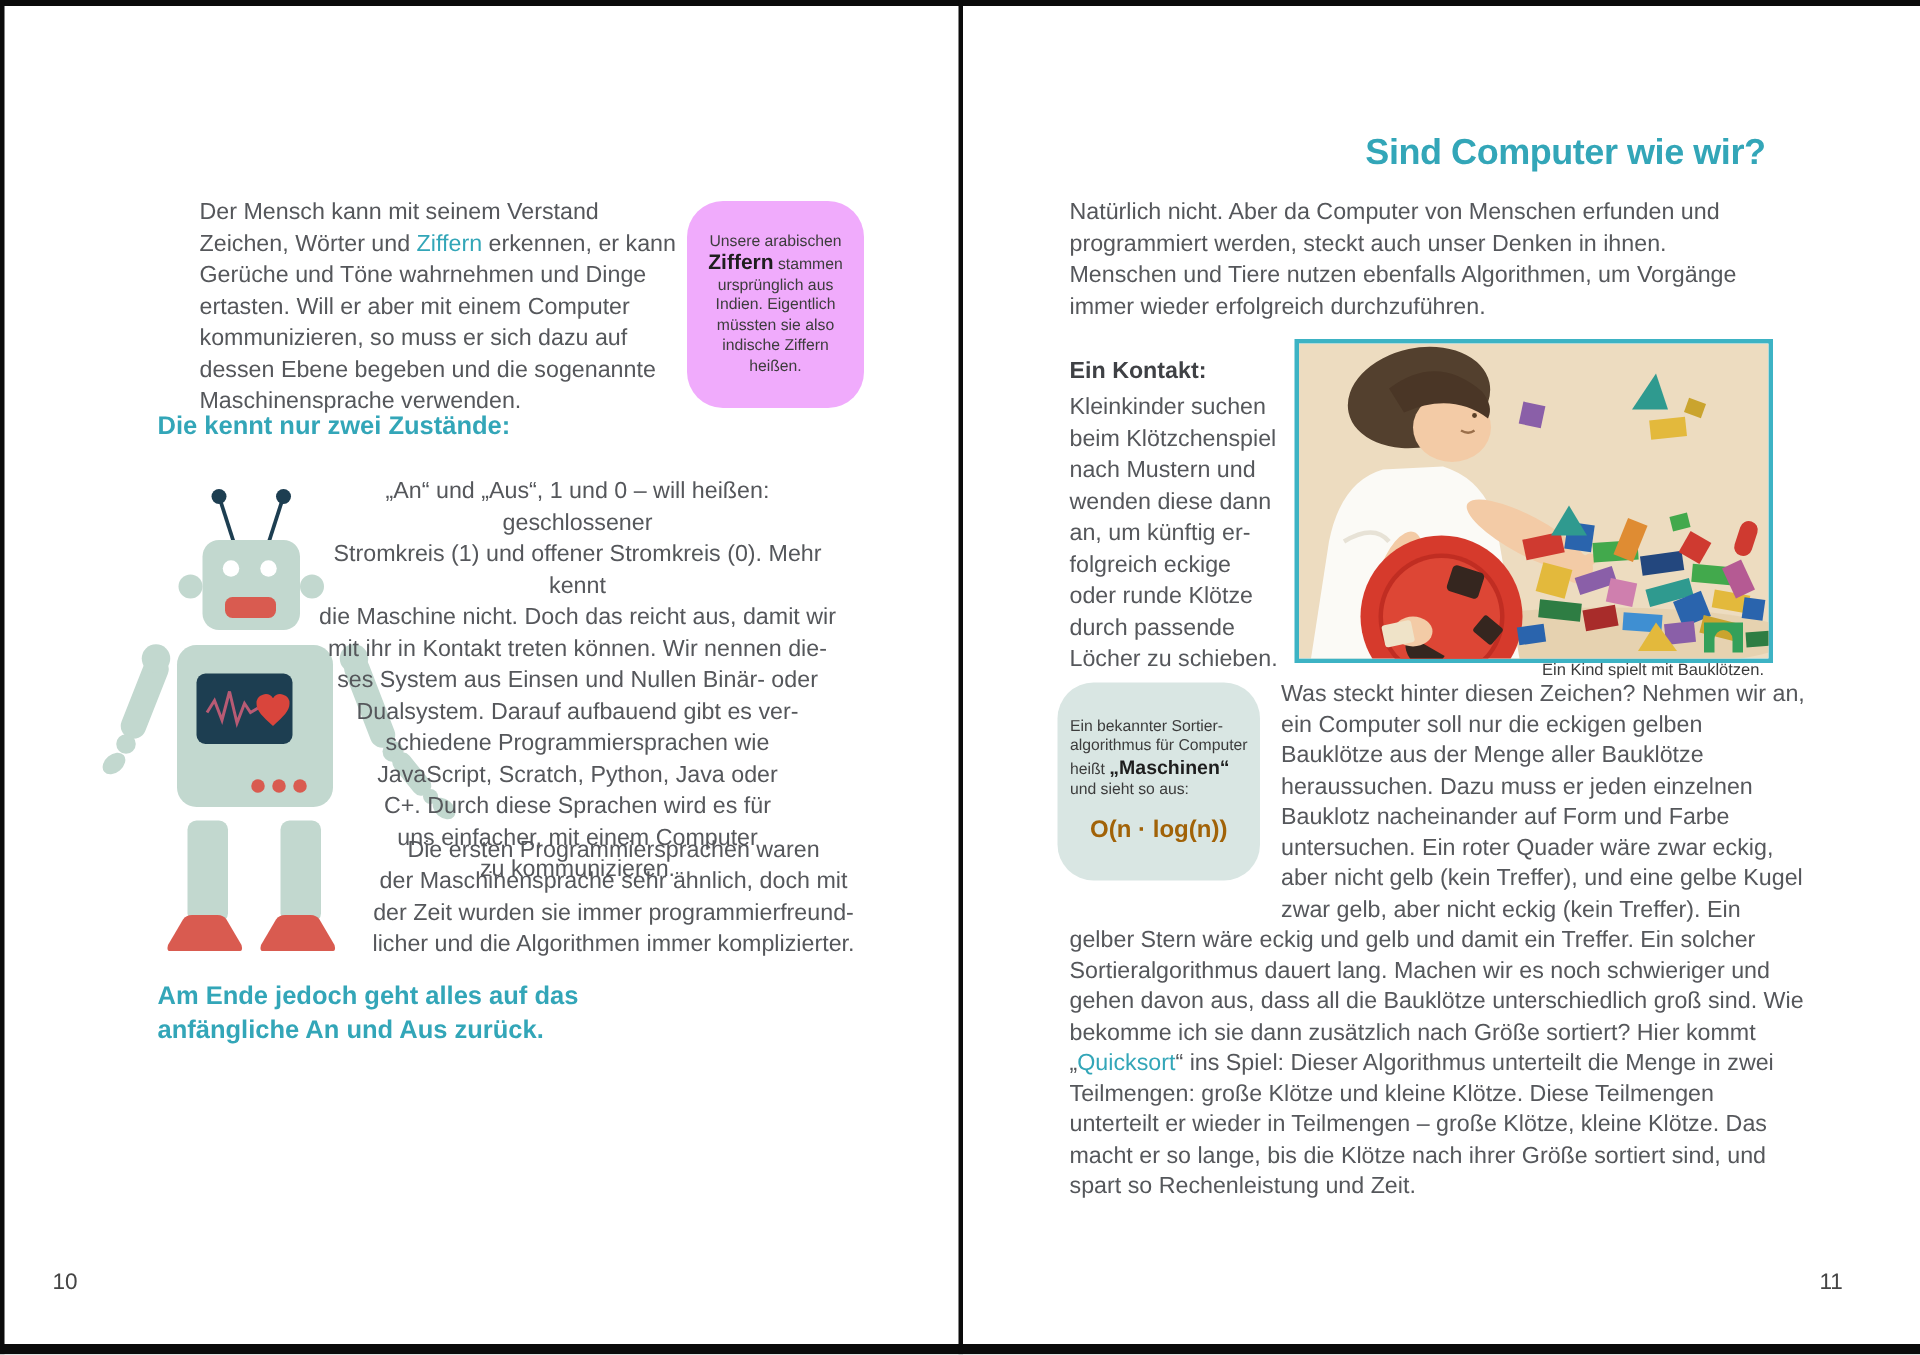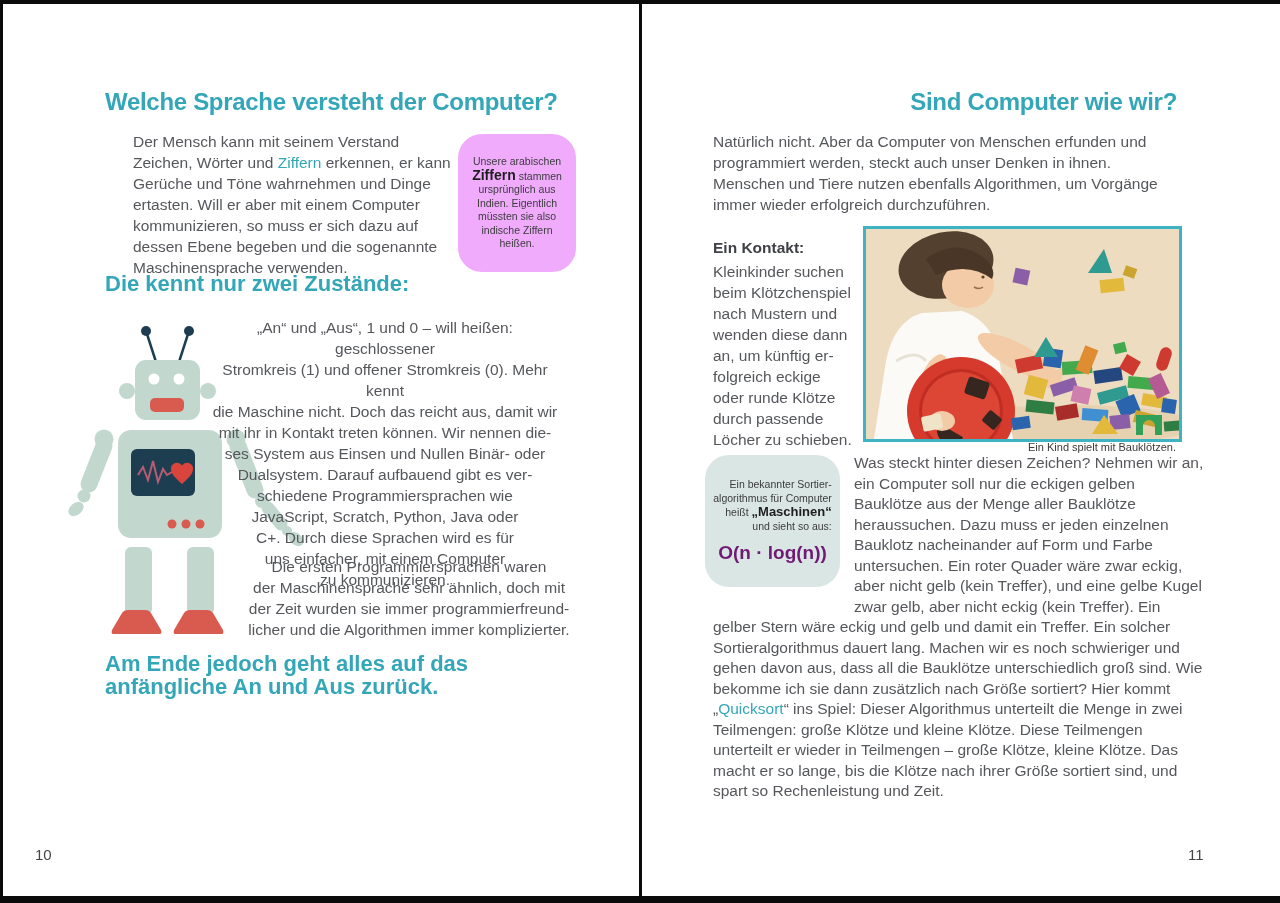--- a/index.html
+++ b/index.html
@@ -13,55 +13,54 @@
 
   .page{position:absolute;top:0;height:903px;}
   .page-left{left:0;width:639px;}
   .page-right{left:642px;width:638px;}
 
   .title{position:absolute;margin:0;font-size:24px;font-weight:bold;color:#33a6b8;letter-spacing:-0.3px;white-space:nowrap;}
   .body-text{position:absolute;font-size:15.5px;line-height:21px;color:#55575b;}
   .pre{white-space:pre-line;}
   .centered{text-align:center;}
   .teal{color:#33a6b8;}
-  .subhead{position:absolute;margin:0;font-size:22px;line-height:23px;font-weight:bold;color:#33a6b8;white-space:pre-line;}
+  .subhead{position:absolute;margin:0;font-size:17px;line-height:23px;font-weight:bold;color:#33a6b8;white-space:pre-line;}
   .bold-dark{font-weight:bold;color:#3f4145;}
 
   .infobox{position:absolute;left:458px;top:134px;width:118px;height:138px;background:#f0abfc;
            border-radius:24px;display:flex;align-items:center;justify-content:center;}
   .infobox-text{font-size:10.5px;line-height:13.5px;color:#3c3c3c;text-align:center;white-space:pre-line;padding:6px 8px;}
   .infobox-text .big{font-weight:bold;font-size:14px;color:#1e1e1e;}
 
   .robot-wrap{position:absolute;left:48px;top:312px;width:270px;height:345px;}
 
   .qs-flow{position:absolute;left:71px;top:453px;width:492px;font-size:15.5px;line-height:20.5px;color:#55575b;}
   .qs-box{float:left;width:135px;height:132px;margin:2px 14px 10px -8px;background:#d9e6e3;border-radius:24px;
           display:flex;flex-direction:column;align-items:center;justify-content:center;}
-  .qs-small{font-size:10.5px;line-height:13.5px;color:#3c3c3c;text-align:right;white-space:pre-line;}
+  .qs-small{font-size:10.5px;line-height:13.5px;color:#3c3c3c;text-align:left;white-space:pre-line;}
   .qs-small .big{font-weight:bold;font-size:13px;color:#1e1e1e;}
-  .qs-formula{font-size:19px;font-weight:bold;color:#701a75;margin-top:10px;}
+  .qs-formula{font-size:16px;font-weight:bold;color:#a16207;margin-top:10px;}
 
   .photo{position:absolute;left:221px;top:226px;width:313px;height:210px;border:3px solid #3db3c4;box-sizing:content-box;}
   .caption{position:absolute;right:104px;top:441px;font-size:11px;color:#3b3b3b;}
 
   .pagenum{position:absolute;font-size:15px;color:#454545;}
   .pagenum-left{left:35px;top:846px;}
-  .pagenum-right{left:546px;top:846px;}
+  .pagenum-right{left:571px;top:846px;}
 </style>
 </head>
 <body>
 
 <div class="canvas">
   <div class="frame-top"></div>
   <div class="frame-left"></div>
   <div class="frame-bottom"></div>
   <div class="divider"></div>
 
   <div class="page page-left">
-    <h1 class="title" style="left:105px;top:88px;">Welche Sprache versteht der Computer?</h1>
 
     <p class="body-text" style="left:133px;top:131px;width:320px;margin:0;"><span>Der Mensch kann mit seinem Verstand Zeichen, Wörter und </span><span class="teal">Ziffern</span><span> erkennen, er kann Gerüche und Töne wahrnehmen und Dinge ertasten. Will er aber mit einem Computer kommunizieren, so muss er sich dazu auf dessen Ebene begeben und die sogenannte Maschinensprache verwenden.</span></p>
 
     <div class="infobox">
       <div class="infobox-text"><span>Unsere arabischen
 </span><span class="big">Ziffern</span><span> stammen
 ursprünglich aus
 Indien. Eigentlich
 müssten sie also
 indische Ziffern

